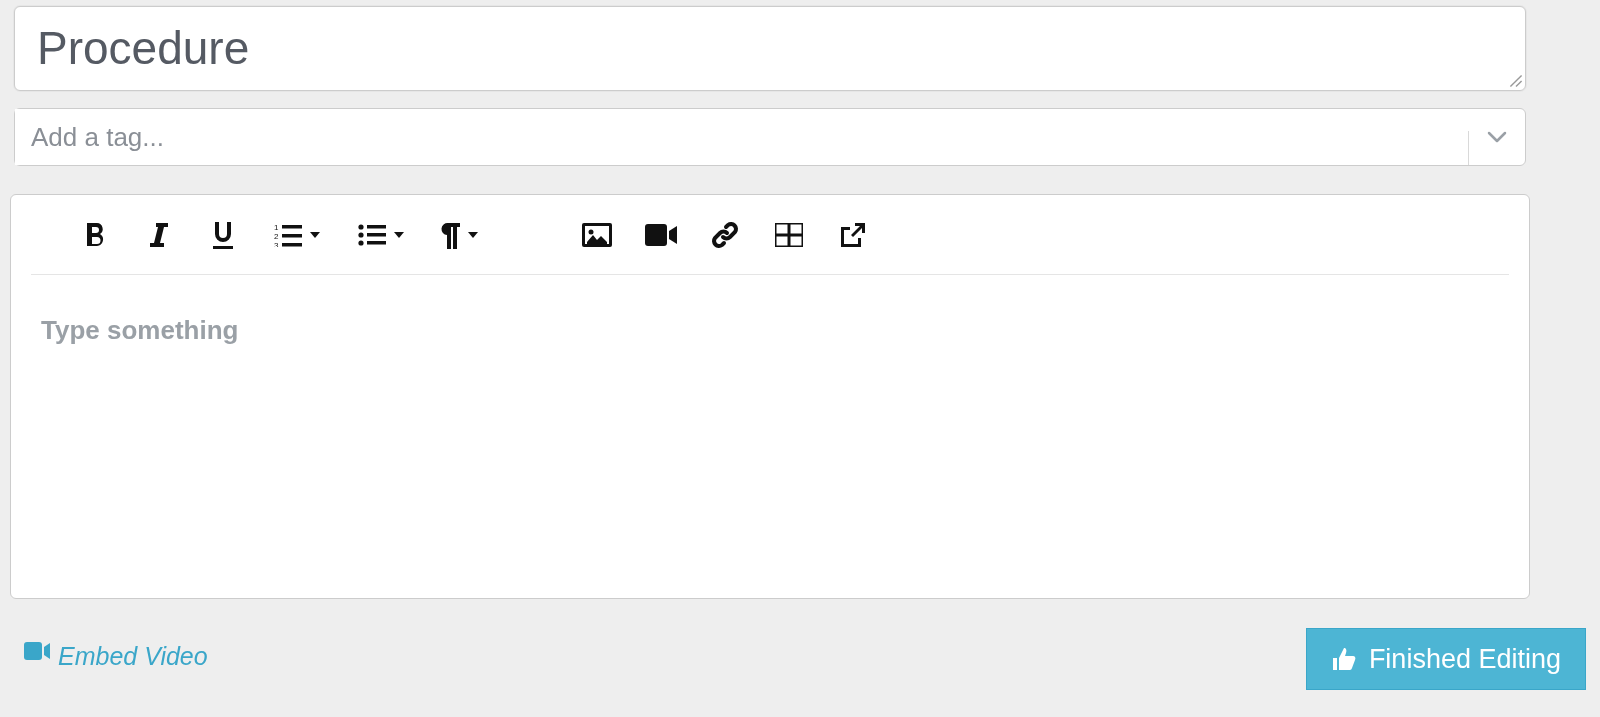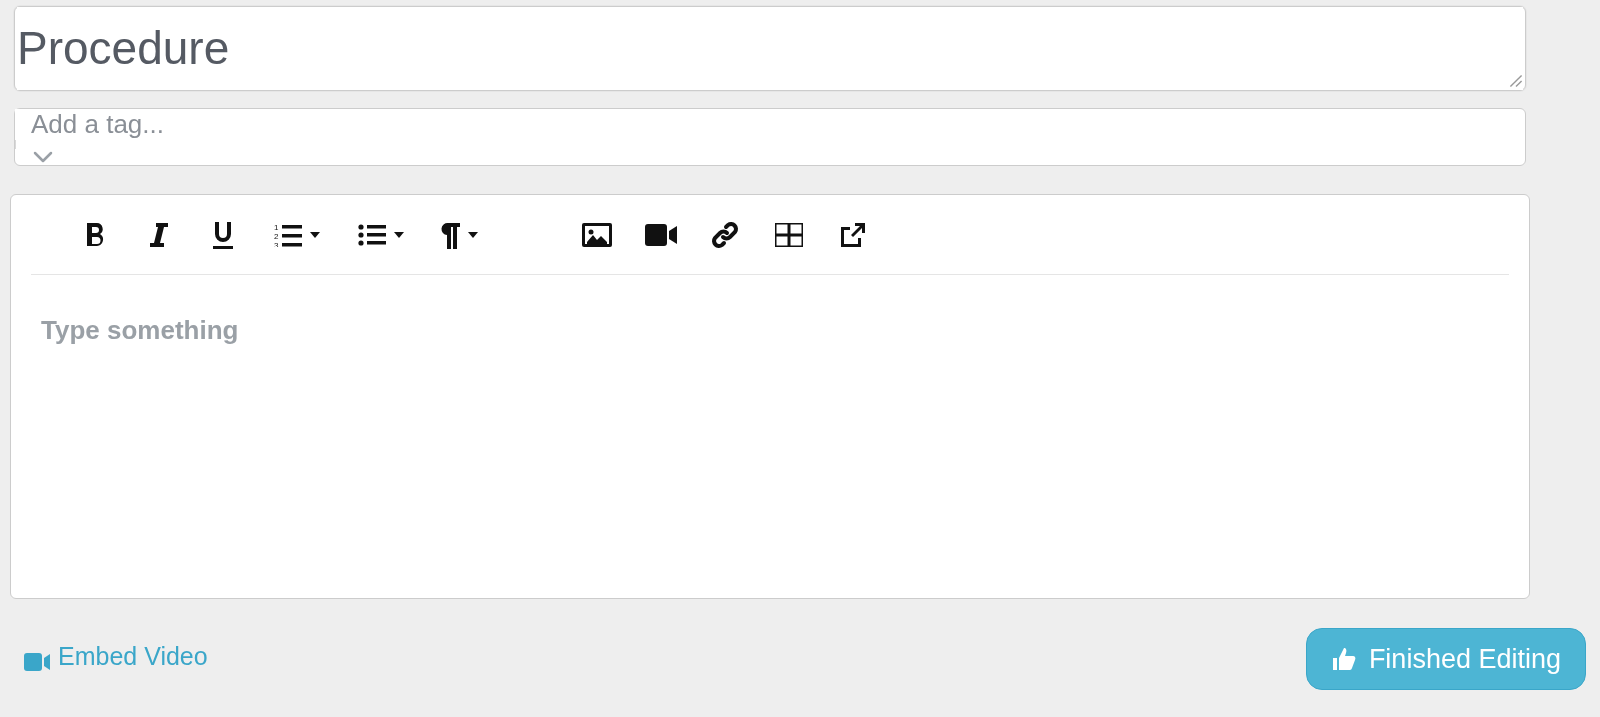--- a/index.html
+++ b/index.html
@@ -17,21 +17,21 @@
   .title-wrap {
     position: absolute;
     left: 14px; top: 6px;
     width: 1512px; height: 85px;
     background: #fff;
     border: 1px solid #ccc;
     border-radius: 6px;
     box-shadow: 0 0 0 1px rgba(0,0,0,0.03);
     display: flex;
     align-items: center;
-    padding: 0 2px;
+    padding: 0 22px;
   }
   .title-input {
     border: none; outline: none; width: 100%; height: 100%;
     font-size: 46px; color: #555a63;
     font-weight: 400;
     resize: none;
     font-family: inherit;
     line-height: 1.1;
     padding-top: 16px;
   }
@@ -44,22 +44,21 @@
 
   
   .tag-wrap {
     position: absolute;
     left: 14px; top: 108px;
     width: 1512px; height: 58px;
     background: #fff;
     border: 1px solid #ccc;
     border-radius: 6px;
     display: flex;
-    align-items: flex-start;
-    flex-direction: column;
+    align-items: flex-end;
   }
   .tag-input {
     flex: 1 1 auto;
     border: none; outline: none;
     height: 100%;
     font-size: 26px;
     color: #333;
     padding: 0 16px;
   }
   .tag-input::placeholder { color: #8a8f96; }
@@ -112,33 +111,34 @@
     color: #9aa0a6;
     height: calc(100% - 80px);
     cursor: text;
     font-weight: bold;
   }
 
   
   .embed-link {
     position: absolute;
     left: 24px; top: 642px;
-    display: flex; align-items: flex-end; gap: 8px;
+    display: flex; align-items: flex-start; gap: 8px;
     color: #3aa6c9;
     font-size: 25px;
     cursor: pointer;
+    font-style: italic;
   }
   .finished-btn {
     position: absolute;
     right: 14px; top: 628px;
     height: 62px;
     padding: 0 24px;
     background: #4db5d4;
     border: 1px solid #3aa6c9;
-    border-radius: 16px;
+    border-radius: 0;
     color: #fff;
     font-size: 27px;
     display: flex; align-items: center; gap: 12px;
     cursor: pointer;
   }
 </style>
 </head>
 <body>
 
 <div class="title-wrap">

